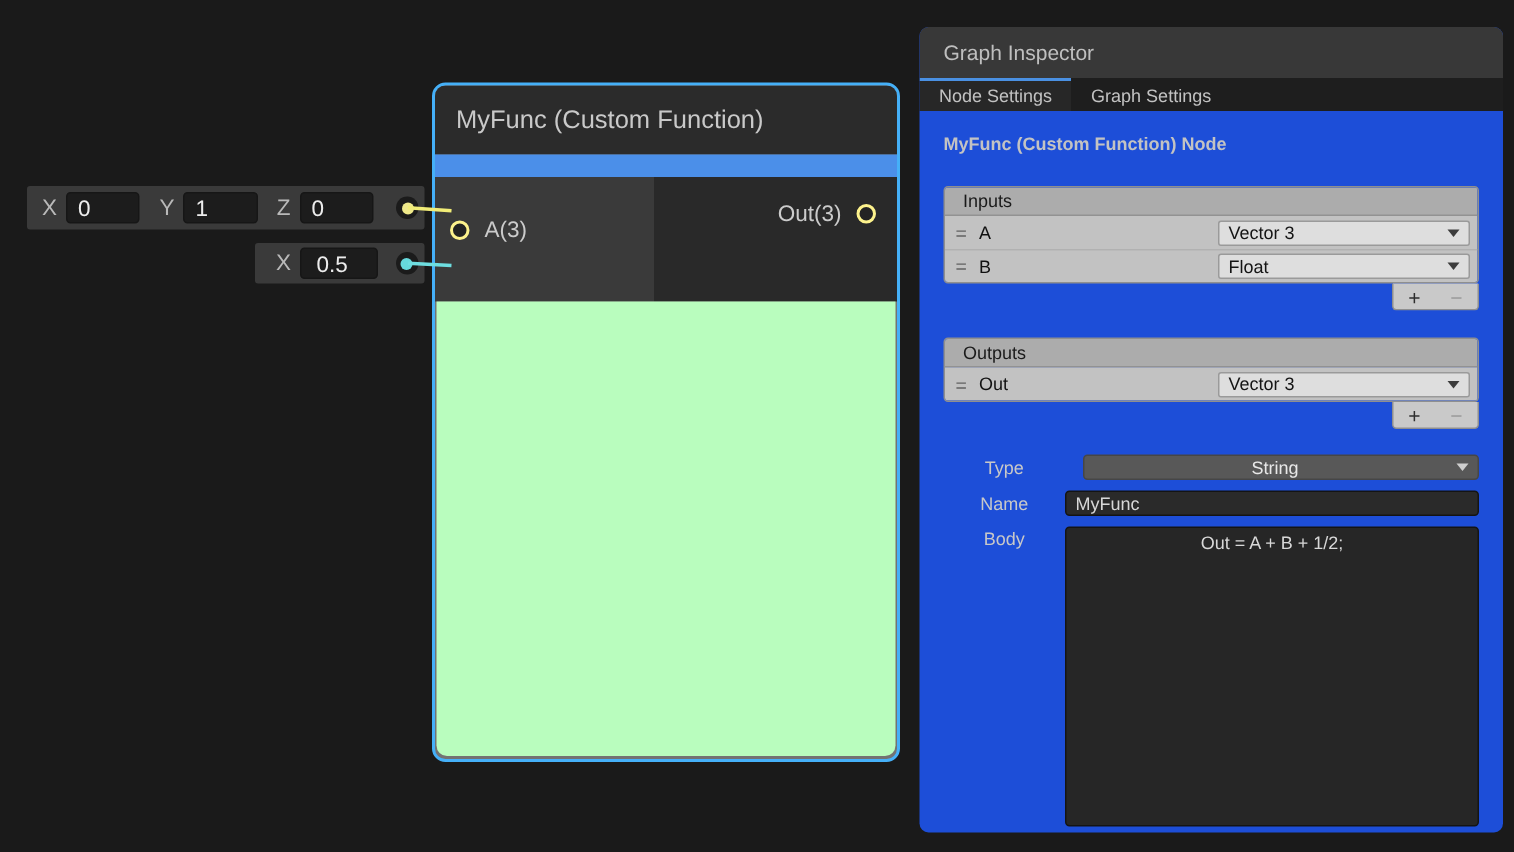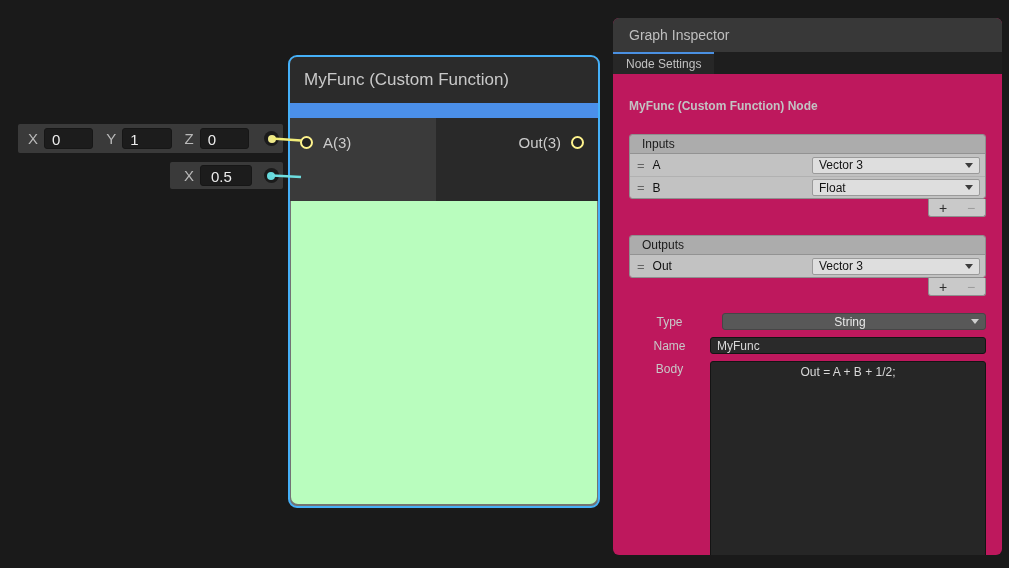--- a/index.html
+++ b/index.html
@@ -42,21 +42,21 @@
     position:absolute; left:288px; top:55px; width:312px; height:453px;
     background:#737373; border:2px solid #45b0f8; border-radius:9px;
     overflow:hidden; z-index:1;
   }
   .node-header {
     height:46px; background:#2b2b2b; display:flex; align-items:center;
     padding-left:14px; color:#c9c9c9; font-size:17px;
   }
   .node-accent-bar { height:15px; background:#4b8fe9; }
   .node-ports { height:83px; display:flex; }
-  .ports-left { width:146px; background:#3a3a3a; padding-top:7px;text-align:center; }
+  .ports-left { width:146px; background:#3a3a3a; padding-top:18px;text-align:center; }
   .ports-right { flex:1; background:#292929; padding-top:7px; }
   .port-row { height:34px; display:flex; align-items:center; padding-left:10px; }
   .port-row-out { justify-content:flex-end; padding-right:14px; padding-left:0; }
   .port-ring {
     width:13px; height:13px; border-radius:50%; background:#232323; flex:none;
   }
   .ring-yellow { border:2.5px solid #fdf28c; }
   .ring-cyan { border:2.5px solid #6edee0; }
   .port-label { color:#cbcbcb; font-size:15px; margin-left:10px; }
   .port-row-out .port-label { margin-left:0; margin-right:10px; }
@@ -64,35 +64,35 @@
     position:absolute; left:1px; right:1px; top:144px; bottom:2px;
     background:#b9fdbe; border-radius:0 0 7px 7px;
   }
 
   
   .edges { position:absolute; left:0; top:0; z-index:2; pointer-events:none; }
 
   
   .inspector {
     position:absolute; left:613px; top:18px; width:389px; height:537px;
-    background:#be185d; border-radius:6px; overflow:hidden; z-index:1;
+    background:#1d4ed8; border-radius:6px; overflow:hidden; z-index:1;
     font-size:12px;
   }
   .insp-titlebar {
     height:34px; background:#383838; display:flex; align-items:center;
     padding-left:16px; color:#bfbfbf; font-size:14px;
   }
   .insp-tabbar { height:22px; background:#1e1e1e; display:flex; }
   .insp-tab {
     display:flex; align-items:center; justify-content:center;
     padding:5px 13px; color:#c2c2c2; border-top:2px solid transparent;
   }
   .insp-tab.active { background:#272727; border-top:2px solid #4a90e2; }
   .insp-body { padding:9px 16px 0 16px; }
-  .insp-heading { color:#c3c3c3; font-weight:bold; font-size:12px; margin-top:16px; }
+  .insp-heading { color:#c3c3c3; font-weight:bold; font-size:12px; margin-top:6px; }
 
   
   .rlist { margin-top:21px; }
   .rlist.second { margin-top:18px; }
   .rlist-box { border:1px solid #8f8f8f; border-radius:3px; overflow:hidden; }
   .rlist-header {
     height:19px; background:#acacac; display:flex; align-items:center;
     padding-left:12px; color:#1a1a1a; border-bottom:1px solid #929292;
   }
   .rlist-row {
@@ -201,20 +201,23 @@
 </svg>
 
 <div class="inspector">
   <div class="insp-titlebar">
     <span>Graph Inspector</span>
   </div>
   <div class="insp-tabbar">
     <div class="insp-tab active">
       <span>Node Settings</span>
     </div>
+    <div class="insp-tab">
+      <span>Graph Settings</span>
+    </div>
   </div>
   <div class="insp-body">
     <div class="insp-heading">MyFunc (Custom Function) Node</div>
 
     <div class="rlist">
       <div class="rlist-box">
         <div class="rlist-header">
           <span>Inputs</span>
         </div>
         <div class="rlist-row">

